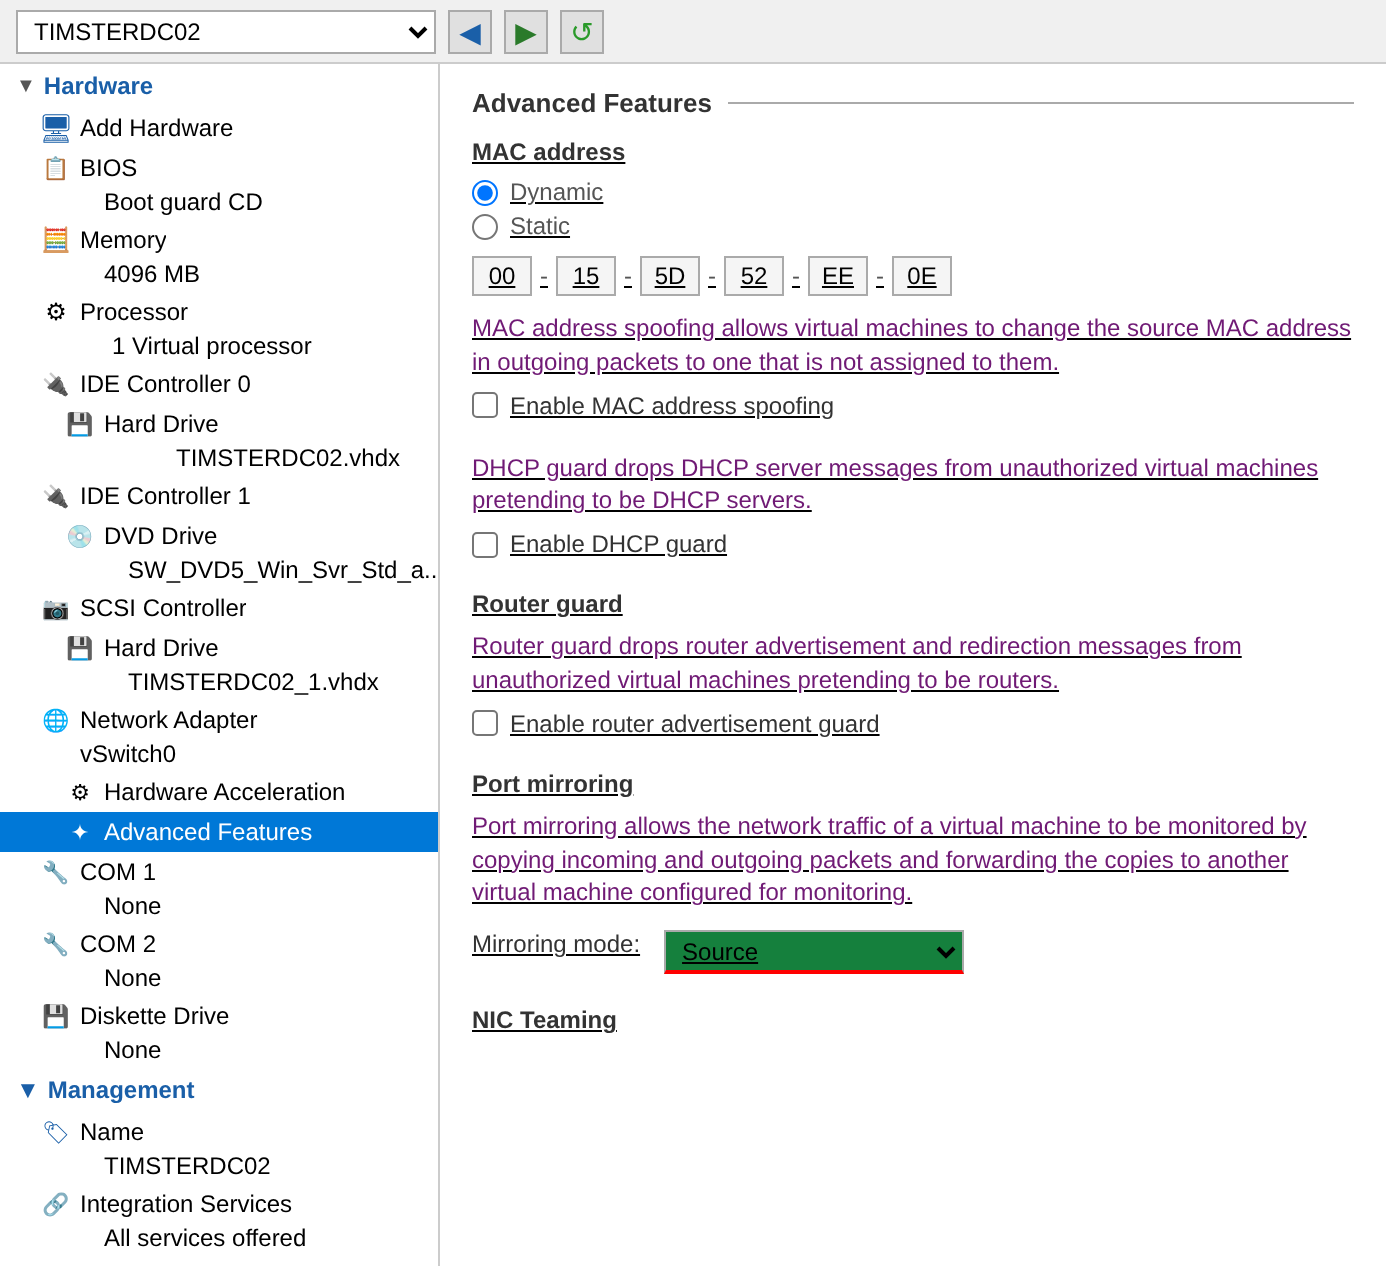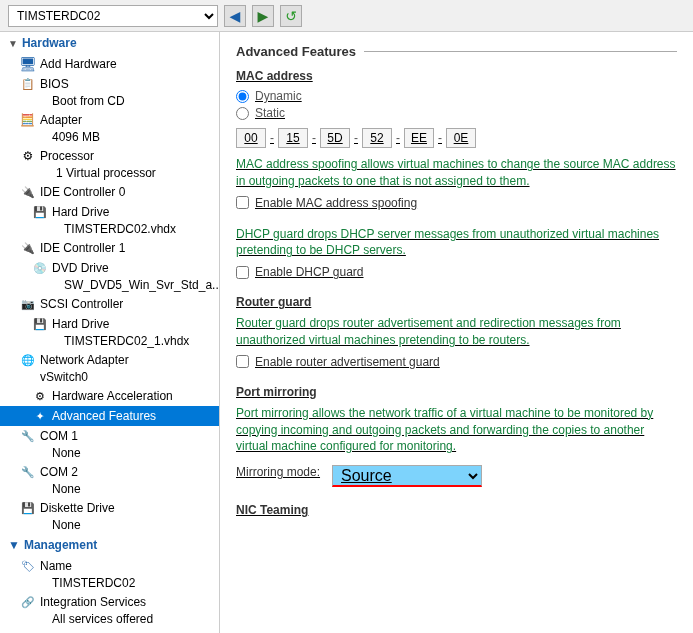--- a/index.html
+++ b/index.html
@@ -48,27 +48,27 @@
     .subsection-title { font-size: 12px; font-weight: bold; color: #333; margin-bottom: 6px; }
 
     .radio-group { display: flex; flex-direction: column; gap: 3px; margin-bottom: 8px; }
     .radio-item { display: flex; align-items: center; gap: 6px; font-size: 12px; color: #555; }
     .radio-item input[type=radio] { margin: 0; }
 
     .mac-fields { display: flex; align-items: center; gap: 4px; margin-bottom: 8px; }
     .mac-field { width: 30px; font-size: 12px; border: 1px solid #aaa; padding: 2px 4px; text-align: center; background: #f5f5f5; }
     .mac-sep { font-size: 12px; color: #555; }
 
-    .desc-text { font-size: 12px; color: #15803d; margin-bottom: 6px; line-height: 1.4; }
+    .desc-text { font-size: 12px; color: #701a75; margin-bottom: 6px; line-height: 1.4; }
     .check-item { display: flex; align-items: center; gap: 6px; font-size: 12px; color: #333; margin-bottom: 4px; }
     .check-item input[type=checkbox] { margin: 0; }
 
     .mirroring-row { display: flex; align-items: flex-start; gap: 12px; margin-top: 10px; }
     .mirroring-label { font-size: 12px; color: #333; white-space: nowrap; }
-    .mirroring-select { width: 150px; height: 22px; font-size: 16px; border: 1px solid #aaa; background: #7dd3fc; padding: 0 4px; border-bottom: 2px solid red; }
+    .mirroring-select { width: 150px; height: 22px; font-size: 12px; border: 1px solid #aaa; background: #15803d; padding: 0 4px; border-bottom: 2px solid red; }
 
     .highlight-text { color: #1a5fa8; }
 
     .mgmt-header { display: flex; align-items: center; gap: 4px; padding: 4px 8px; font-weight: bold; color: #1a5fa8; font-size: 12px; }
   </style>
 </head>
 <body>
 
 <div class="top-bar">
   <select class="vm-select">
@@ -92,27 +92,27 @@
       <div class="tree-item">
         <span class="icon" style="color:#1a5fa8;font-size:14px;">🖥</span>
         <span class="label">Add Hardware</span>
       </div>
 
       <div>
         <div class="tree-item">
           <span class="icon" style="font-size:11px;">📋</span>
           <span class="label">BIOS</span>
         </div>
-        <div class="sublabel tree-item" style="padding-left:52px;padding-top:0;">Boot from CD</div>
+        <div class="sublabel tree-item" style="padding-left:52px;padding-top:0;">Boot guard CD</div>
       </div>
 
       <div>
         <div class="tree-item">
           <span class="icon" style="font-size:12px;">🧮</span>
-          <span class="label">Adapter</span>
+          <span class="label">Memory</span>
         </div>
         <div class="sublabel tree-item" style="padding-left:52px;padding-top:0;">4096 MB</div>
       </div>
 
       <div>
         <div class="tree-item">
           <span class="icon" style="font-size:12px;">⚙</span>
           <span class="label">Processor</span>
         </div>
         <div class="sublabel tree-item" style="padding-left:56px;padding-top:0;">1 Virtual processor</div>
@@ -123,21 +123,21 @@
           <span class="icon" style="font-size:11px;">🔌</span>
           <span class="label">IDE Controller 0</span>
         </div>
       </div>
 
       <div>
         <div class="tree-item sub-item">
           <span class="icon" style="font-size:11px;">💾</span>
           <span class="label">Hard Drive</span>
         </div>
-        <div class="sublabel tree-item" style="padding-left:64px;padding-top:0;">TIMSTERDC02.vhdx</div>
+        <div class="sublabel tree-item" style="padding-left:88px;padding-top:0;">TIMSTERDC02.vhdx</div>
       </div>
 
       <div>
         <div class="tree-item">
           <span class="icon" style="font-size:11px;">🔌</span>
           <span class="label">IDE Controller 1</span>
         </div>
       </div>
 
       <div>

